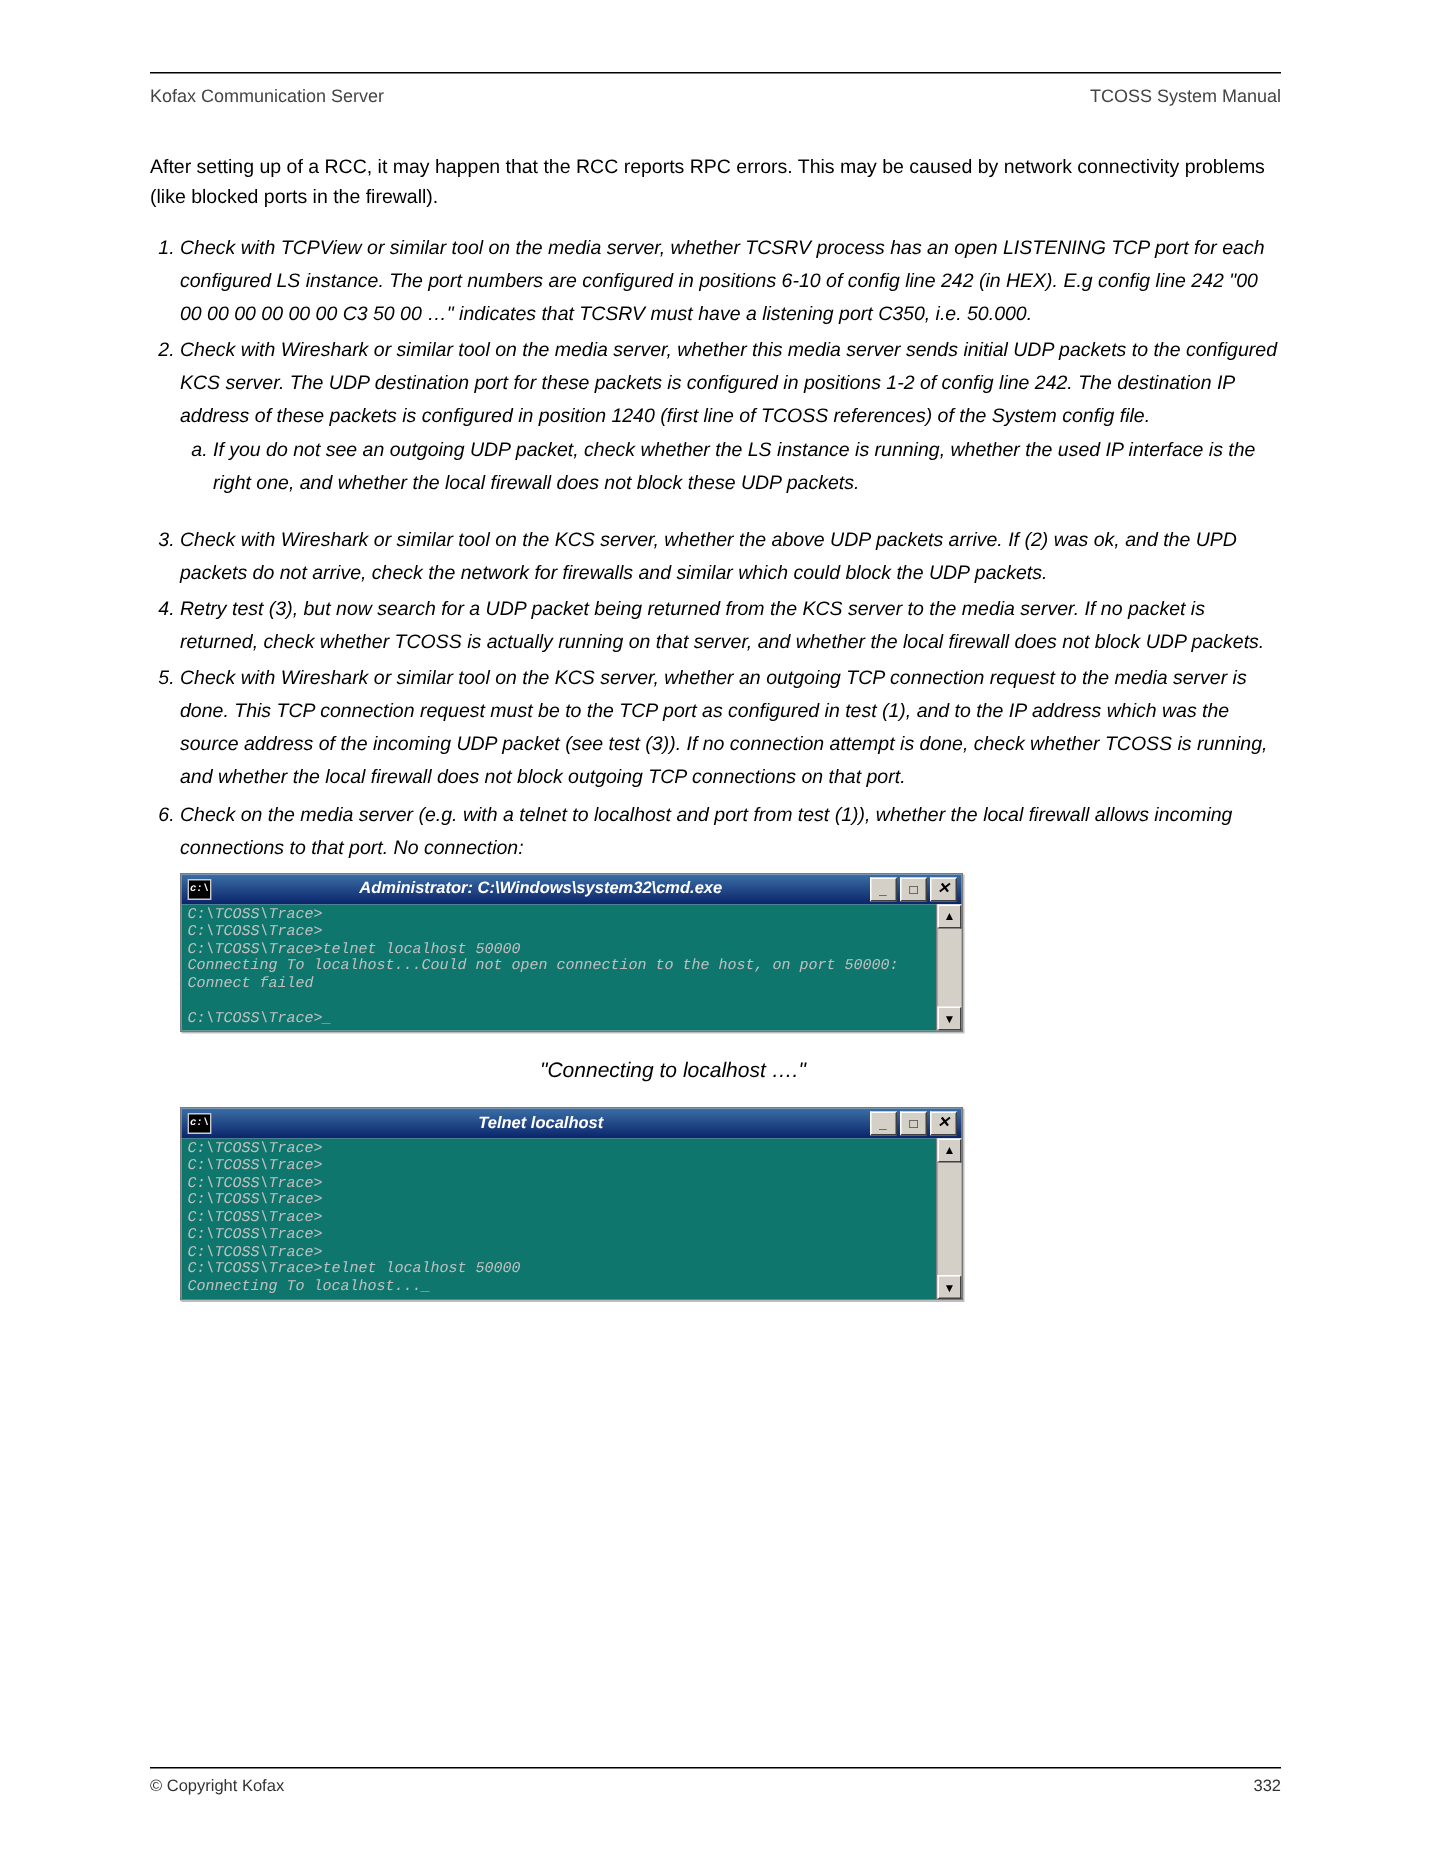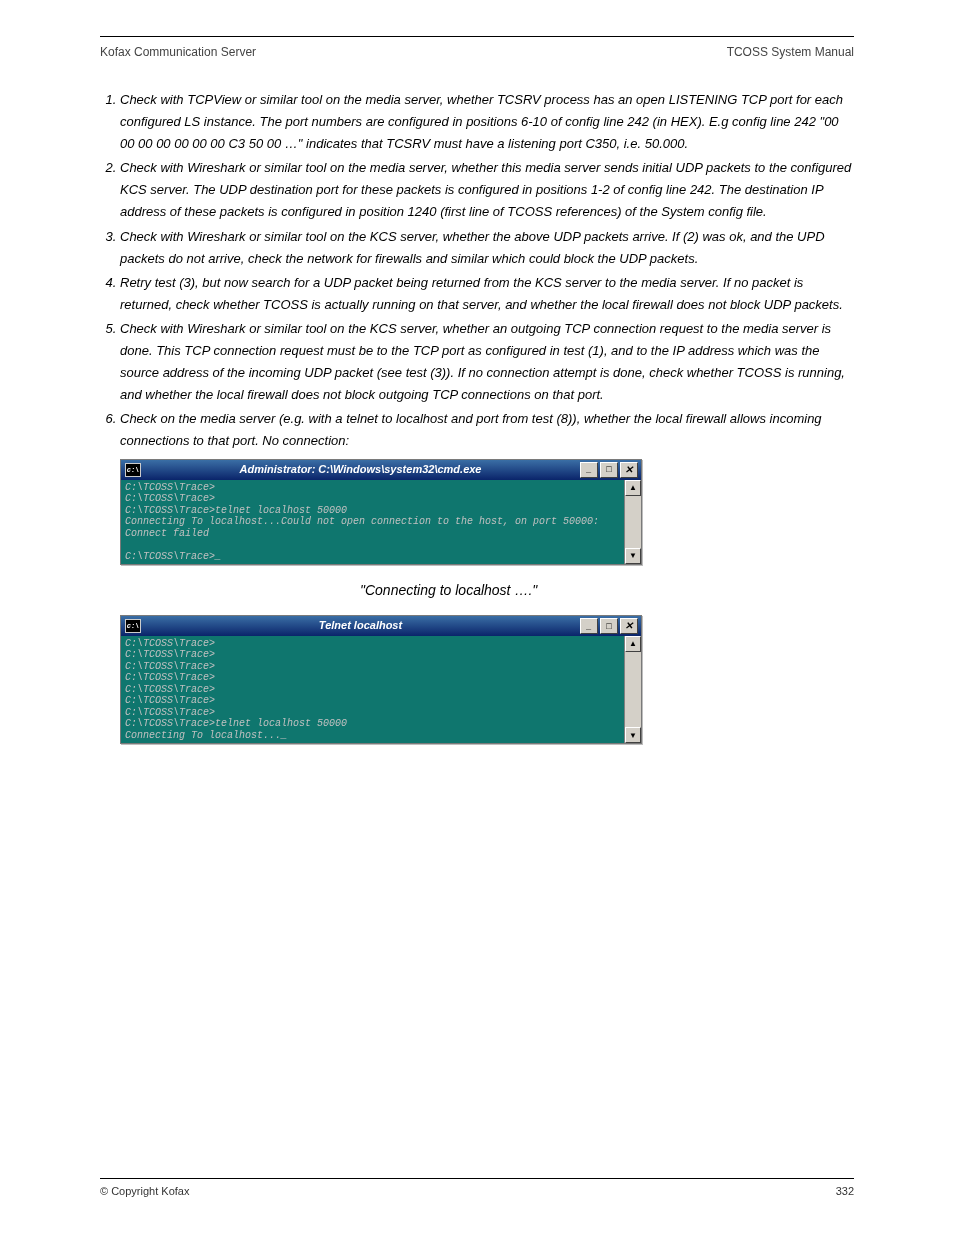--- a/index.html
+++ b/index.html
@@ -9,21 +9,21 @@
     font-size: 13px;
     color: #000;
     background: #fff;
   }
   .page {
     width: 954px;
     min-height: 1235px;
     margin: 0 auto;
     position: relative;
     box-sizing: border-box;
-    padding: 36px 100px 60px 100px;
+    padding: 48px 100px 60px 100px;
   }
   .top-rule { border-top: 1px solid #000; margin-bottom: 8px; }
   .header {
     display: flex;
     justify-content: space-between;
     font-size: 12px;
     color: #444;
     margin-bottom: 30px;
   }
   h2 {
@@ -140,31 +140,35 @@
 <body>
 
 <div class="page">
   <div class="top-rule"></div>
   <div class="header">
     <span>Kofax Communication Server</span>
     <span>TCOSS System Manual</span>
   </div>
 
 
+  <p>After setting up of a RCC, it may happen that the RCC reports RPC errors. This may be caused by network connectivity problems (like blocked ports in the firewall).</p>
 
   <ol>
     <li>Check with TCPView or similar tool on the media server, whether TCSRV process has an open LISTENING TCP port for each configured LS instance. The port numbers are configured in positions 6-10 of config line 242 (in HEX). E.g config line 242 "00 00 00 00 00 00 00 C3 50 00 …" indicates that TCSRV must have a listening port C350, i.e. 50.000.</li>
     <li>
       <span>Check with Wireshark or similar tool on the media server, whether this media server sends initial UDP packets to the configured KCS server. The UDP destination port for these packets is configured in positions 1-2 of config line 242. The destination IP address of these packets is configured in position 1240 (first line of TCOSS references) of the System config file.</span>
+      <ol>
+        <li>If you do not see an outgoing UDP packet, check whether the LS instance is running, whether the used IP interface is the right one, and whether the local firewall does not block these UDP packets.</li>
+      </ol>
     </li>
     <li>Check with Wireshark or similar tool on the KCS server, whether the above UDP packets arrive. If (2) was ok, and the UPD packets do not arrive, check the network for firewalls and similar which could block the UDP packets.</li>
     <li>Retry test (3), but now search for a UDP packet being returned from the KCS server to the media server. If no packet is returned, check whether TCOSS is actually running on that server, and whether the local firewall does not block UDP packets.</li>
     <li>Check with Wireshark or similar tool on the KCS server, whether an outgoing TCP connection request to the media server is done. This TCP connection request must be to the TCP port as configured in test (1), and to the IP address which was the source address of the incoming UDP packet (see test (3)). If no connection attempt is done, check whether TCOSS is running, and whether the local firewall does not block outgoing TCP connections on that port.</li>
     <li>
-      <span>Check on the media server (e.g. with a telnet to localhost and port from test (8)), whether the local firewall allows incoming connections to that port. No connection:</span>
+      <span>Check on the media server (e.g. with a telnet to localhost and port from test (1)), whether the local firewall allows incoming connections to that port. No connection:</span>
 
       
       <div class="cmd-window">
         <div class="titlebar">
           <span class="icon">c:\</span>
           <span class="title">Administrator: C:\Windows\system32\cmd.exe</span>
           <span class="win-btns">
             <span class="win-btn">_</span>
             <span class="win-btn">□</span>
             <span class="win-btn close">✕</span>

